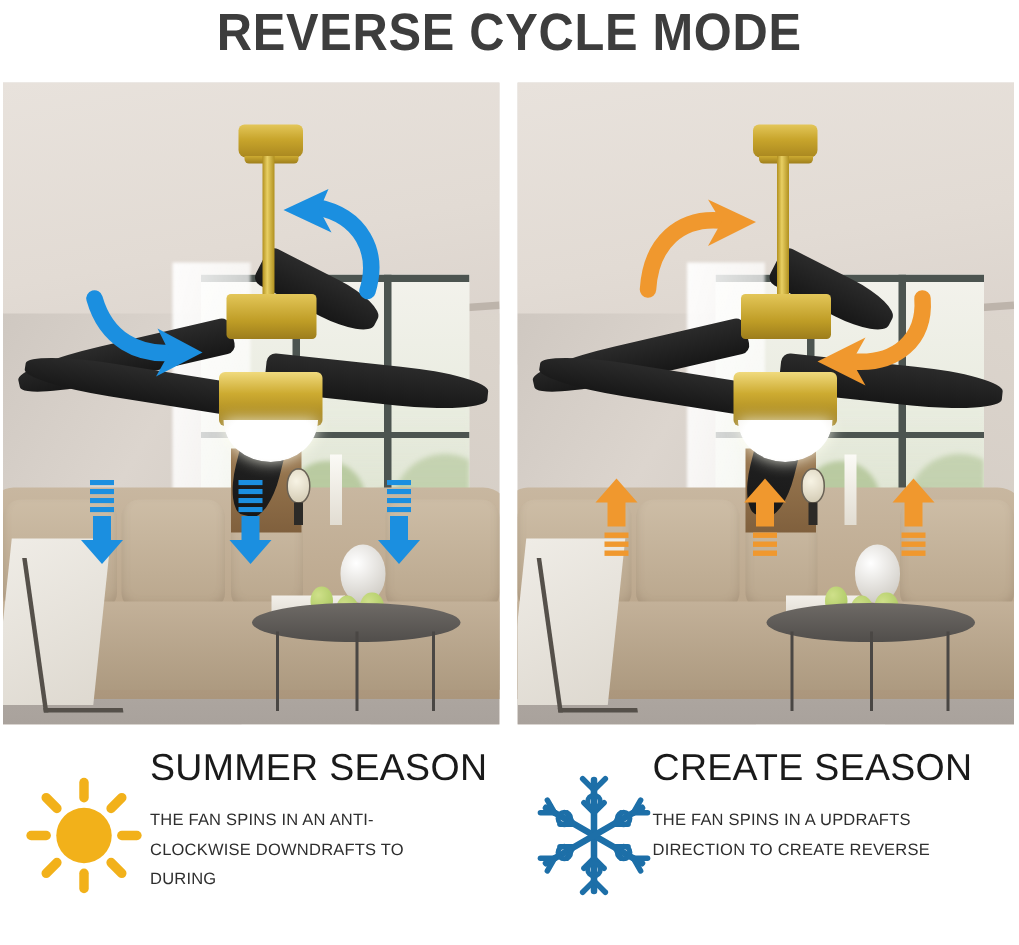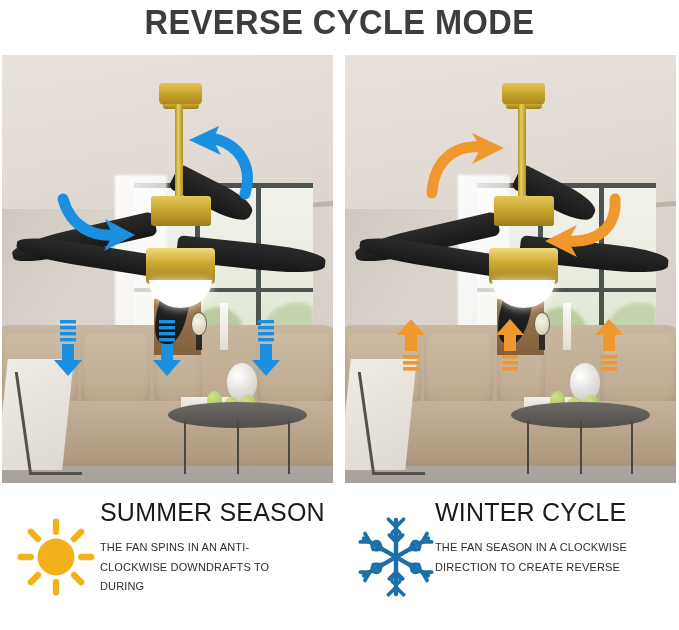--- a/index.html
+++ b/index.html
@@ -500,21 +500,21 @@
               <circle cx="50" cy="77" r="5"></circle>
               <circle cx="26.5" cy="36.5" r="5"></circle>
               <circle cx="73.5" cy="63.5" r="5"></circle>
               <circle cx="26.5" cy="63.5" r="5"></circle>
               <circle cx="73.5" cy="36.5" r="5"></circle>
             </g>
           </g>
         </svg>
       </div>
       <div class="season-body">
-        <div class="season-head">WINTER CYCLE</div>
+        <div class="season-head">CREATE SEASON</div>
         <div class="season-text">
-          <span class="ln">THE FAN SEASON IN A CLOCKWISE</span>
+          <span class="ln">THE FAN SPINS IN A UPDRAFTS</span>
           <span class="ln">DIRECTION TO CREATE REVERSE</span>
         </div>
       </div>
     </div>
   </div>
 </div>
 
 </body></html>

